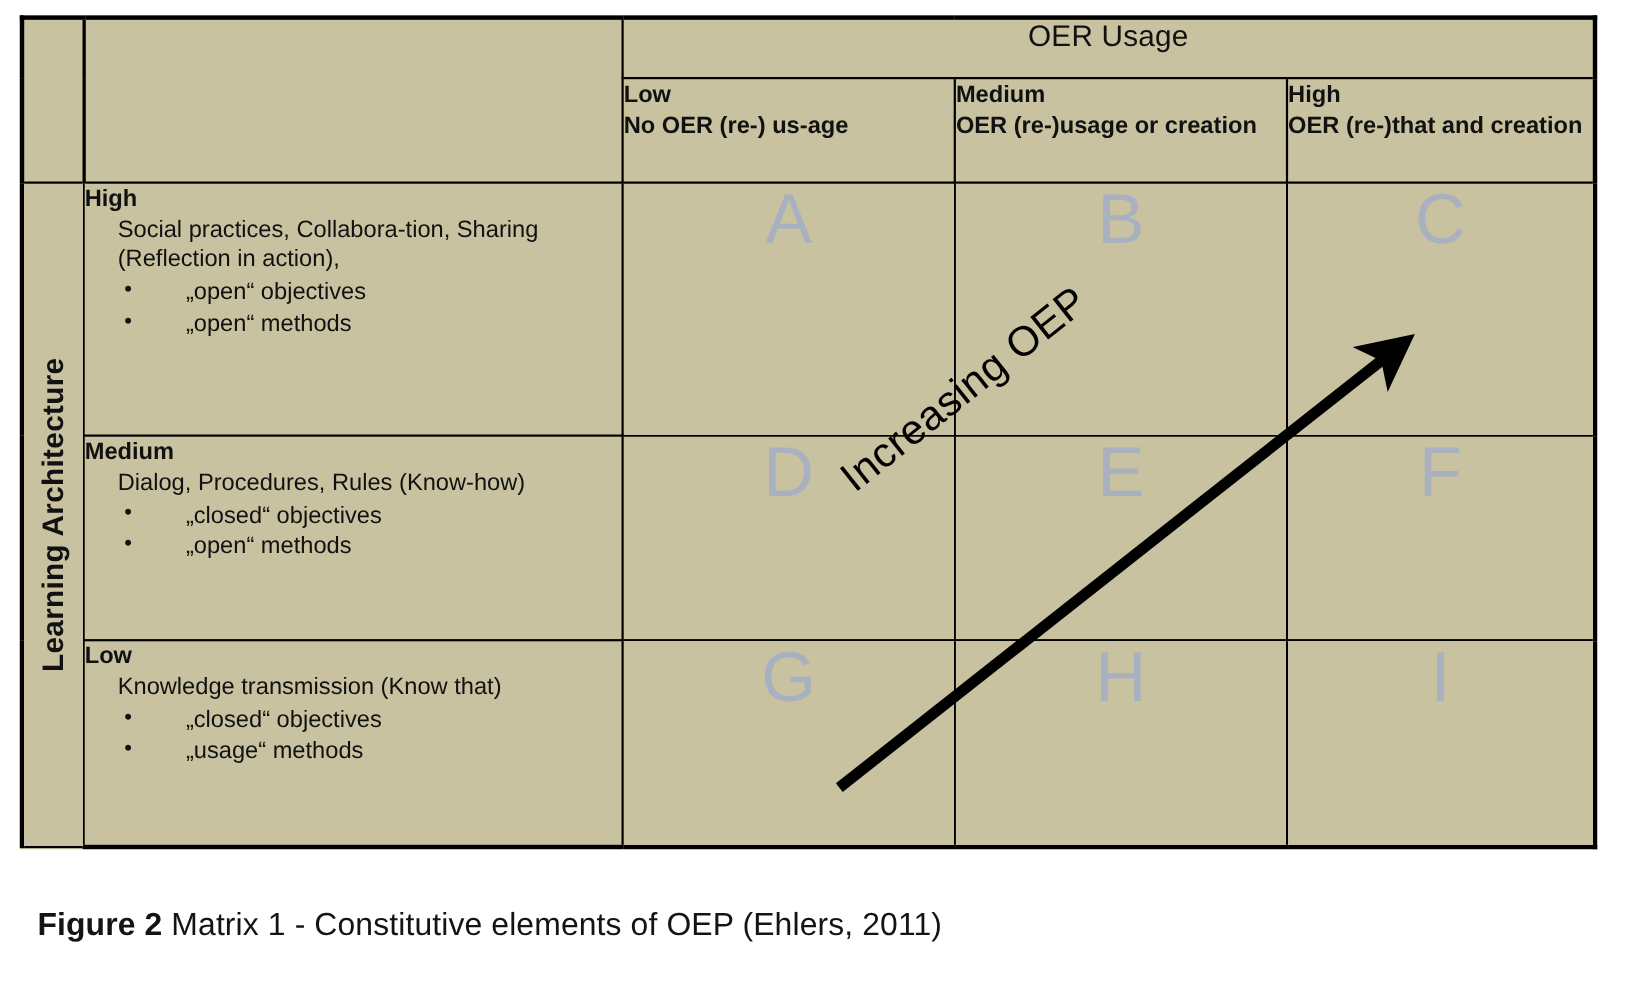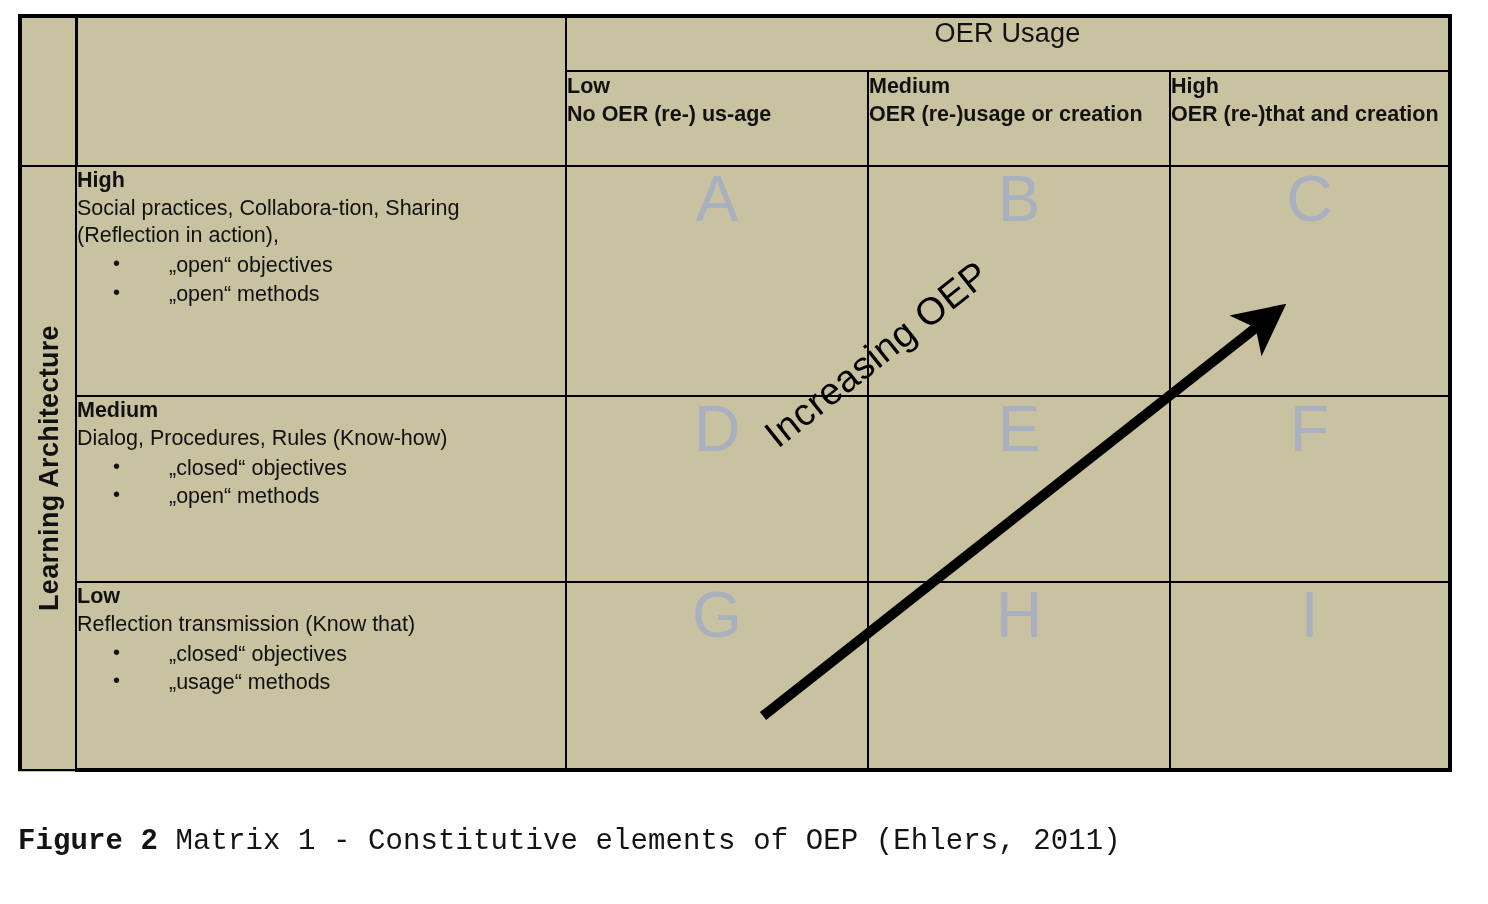--- a/index.html
+++ b/index.html
@@ -102,20 +102,21 @@
     padding: 4px 6px 4px 11px;
     font-size: 21.5px;
     line-height: 1.285;
   }
   .rowdesc .rd-title {
     font-weight: bold;
     display: block;
   }
   .rowdesc .rd-desc {
     display: block;
+    padding-left: 30px;
   }
   .rowdesc ul {
     margin: 2px 0 0 0;
     padding: 0 0 0 36px;
     list-style: none;
   }
   .rowdesc ul li {
     position: relative;
     padding-left: 56px;
     line-height: 1.285;
@@ -164,25 +165,25 @@
     font-size: 38px;
     font-family: "Liberation Sans", sans-serif;
     color: #000000;
     white-space: nowrap;
     letter-spacing: .5px;
   }
 
   
   .caption {
     position: absolute;
-    left: 18px;
+    left: 34px;
     top: 825px;
     font-size: 29px;
     color: #141414;
-    font-family: Liberation Mono, monospace;
+    font-family: Liberation Sans, sans-serif;
     letter-spacing: .1px;
   }
   .caption .cap-strong {
     font-weight: bold;
   }
 </style>
 </head>
 <body>
 
 <div id="figure-root">
@@ -258,21 +259,21 @@
             <span class="cell-letter">E</span>
           </td>
           <td class="letter-cell outer-right">
             <span class="cell-letter">F</span>
           </td>
         </tr>
 
         <tr>
           <td class="rowdesc outer-bottom">
             <span class="rd-title">Low</span>
-            <span class="rd-desc">Reflection transmission (Know that)</span>
+            <span class="rd-desc">Knowledge transmission (Know that)</span>
             <ul>
               <li>„closed“ objectives</li>
               <li>„usage“ methods</li>
             </ul>
           </td>
           <td class="letter-cell outer-bottom">
             <span class="cell-letter">G</span>
           </td>
           <td class="letter-cell outer-bottom">
             <span class="cell-letter">H</span>

